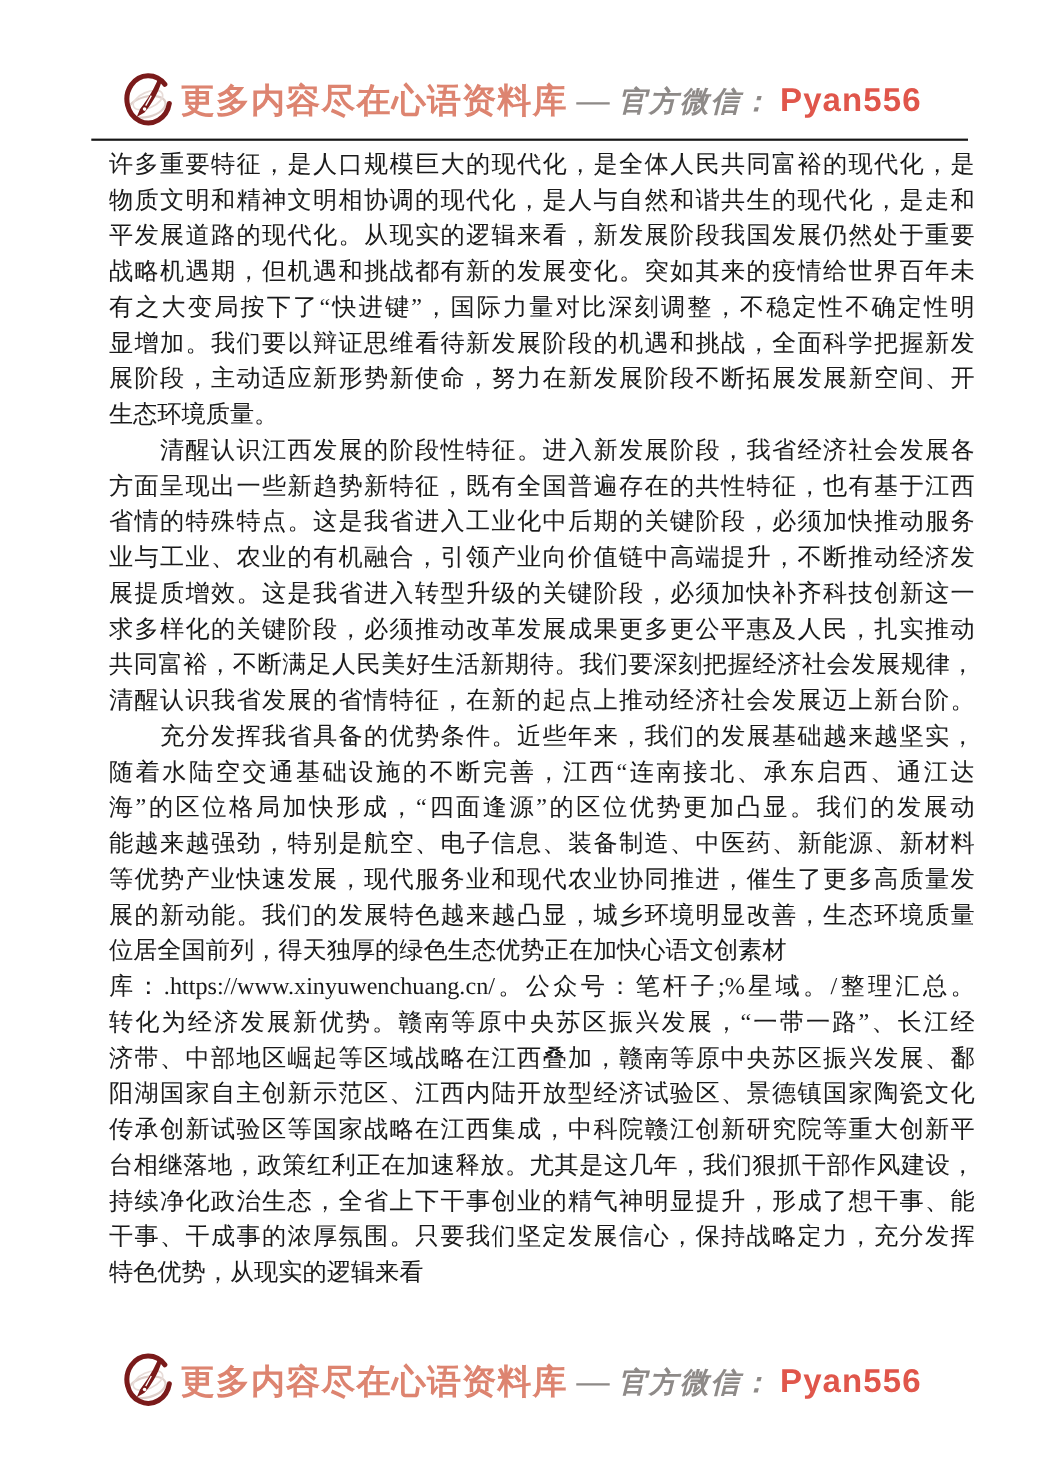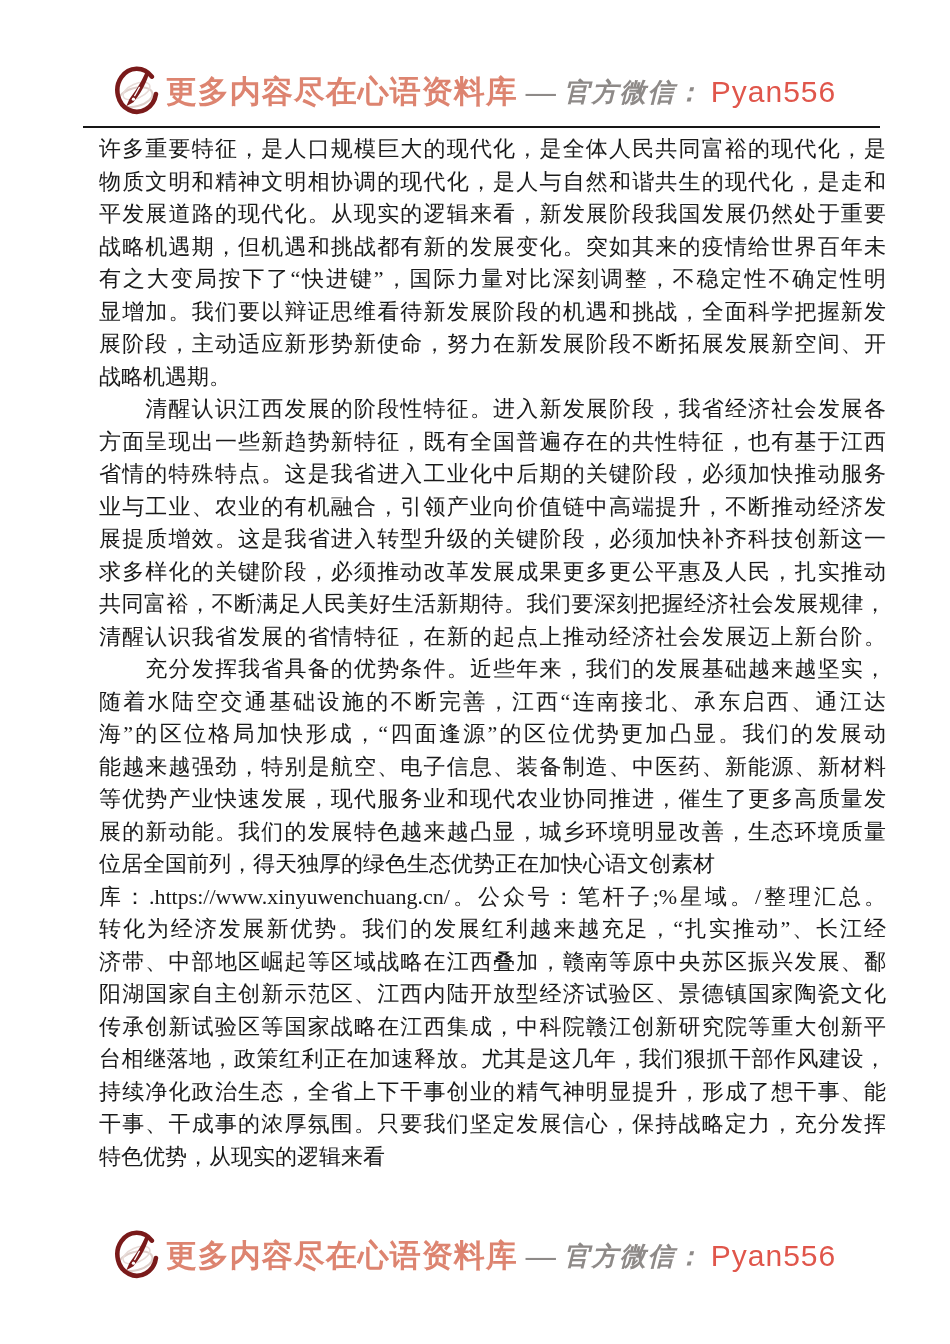--- a/index.html
+++ b/index.html
@@ -26,21 +26,21 @@
     font-family: "Liberation Serif", "DejaVu Serif", serif;
   }
   .brand-dash { font-size: 30px; font-weight: bold; color: #8e8a88; margin: 0 1px; }
   .wechat-label {
     font-size: 26px; color: #8e8a88; font-weight: bold;
     font-style: italic;
     font-family: "Liberation Serif", "DejaVu Serif", serif;
     letter-spacing: 2px;
   }
   .wechat-id {
-    font-size: 30px; color: #e0564b; font-weight: normal;
+    font-size: 30px; color: #e0564b; font-weight: bold;
     font-family: "Liberation Sans", "DejaVu Sans", sans-serif;
     letter-spacing: 1px;
   }
 
   
   .rule {
     position: absolute; top: 126px; left: 83px; width: 797px; height: 0;
     border-top: 2px solid #161616;
   }
 
@@ -81,38 +81,38 @@
   <div class="rule"></div>
 
   <div class="doc-text">
     <div class="line">许多重要特征，是人口规模巨大的现代化，是全体人民共同富裕的现代化，是</div>
     <div class="line">物质文明和精神文明相协调的现代化，是人与自然和谐共生的现代化，是走和</div>
     <div class="line">平发展道路的现代化。从现实的逻辑来看，新发展阶段我国发展仍然处于重要</div>
     <div class="line">战略机遇期，但机遇和挑战都有新的发展变化。突如其来的疫情给世界百年未</div>
     <div class="line">有之大变局按下了“快进键”，国际力量对比深刻调整，不稳定性不确定性明</div>
     <div class="line">显增加。我们要以辩证思维看待新发展阶段的机遇和挑战，全面科学把握新发</div>
     <div class="line">展阶段，主动适应新形势新使命，努力在新发展阶段不断拓展发展新空间、开</div>
-    <div class="line short">战略机遇期。</div>
+    <div class="line short">生态环境质量。</div>
     <div class="line">　　清醒认识江西发展的阶段性特征。进入新发展阶段，我省经济社会发展各</div>
     <div class="line">方面呈现出一些新趋势新特征，既有全国普遍存在的共性特征，也有基于江西</div>
     <div class="line">省情的特殊特点。这是我省进入工业化中后期的关键阶段，必须加快推动服务</div>
     <div class="line">业与工业、农业的有机融合，引领产业向价值链中高端提升，不断推动经济发</div>
     <div class="line">展提质增效。这是我省进入转型升级的关键阶段，必须加快补齐科技创新这一</div>
     <div class="line">求多样化的关键阶段，必须推动改革发展成果更多更公平惠及人民，扎实推动</div>
     <div class="line">共同富裕，不断满足人民美好生活新期待。我们要深刻把握经济社会发展规律，</div>
     <div class="line">清醒认识我省发展的省情特征，在新的起点上推动经济社会发展迈上新台阶。</div>
     <div class="line">　　充分发挥我省具备的优势条件。近些年来，我们的发展基础越来越坚实，</div>
     <div class="line">随着水陆空交通基础设施的不断完善，江西“连南接北、承东启西、通江达</div>
     <div class="line">海”的区位格局加快形成，“四面逢源”的区位优势更加凸显。我们的发展动</div>
     <div class="line">能越来越强劲，特别是航空、电子信息、装备制造、中医药、新能源、新材料</div>
     <div class="line">等优势产业快速发展，现代服务业和现代农业协同推进，催生了更多高质量发</div>
     <div class="line">展的新动能。我们的发展特色越来越凸显，城乡环境明显改善，生态环境质量</div>
     <div class="line short">位居全国前列，得天独厚的绿色生态优势正在加快心语文创素材</div>
     <div class="line">库：.https://www.xinyuwenchuang.cn/。公众号：笔杆子;%星域。/整理汇总。</div>
-    <div class="line">转化为经济发展新优势。我们的发展红利越来越充足，“扎实推动”、长江经</div>
+    <div class="line">转化为经济发展新优势。赣南等原中央苏区振兴发展，“一带一路”、长江经</div>
     <div class="line">济带、中部地区崛起等区域战略在江西叠加，赣南等原中央苏区振兴发展、鄱</div>
     <div class="line">阳湖国家自主创新示范区、江西内陆开放型经济试验区、景德镇国家陶瓷文化</div>
     <div class="line">传承创新试验区等国家战略在江西集成，中科院赣江创新研究院等重大创新平</div>
     <div class="line">台相继落地，政策红利正在加速释放。尤其是这几年，我们狠抓干部作风建设，</div>
     <div class="line">持续净化政治生态，全省上下干事创业的精气神明显提升，形成了想干事、能</div>
     <div class="line">干事、干成事的浓厚氛围。只要我们坚定发展信心，保持战略定力，充分发挥</div>
     <div class="line short">特色优势，从现实的逻辑来看</div>
   </div>
 
   <div class="brandbar bottom">

